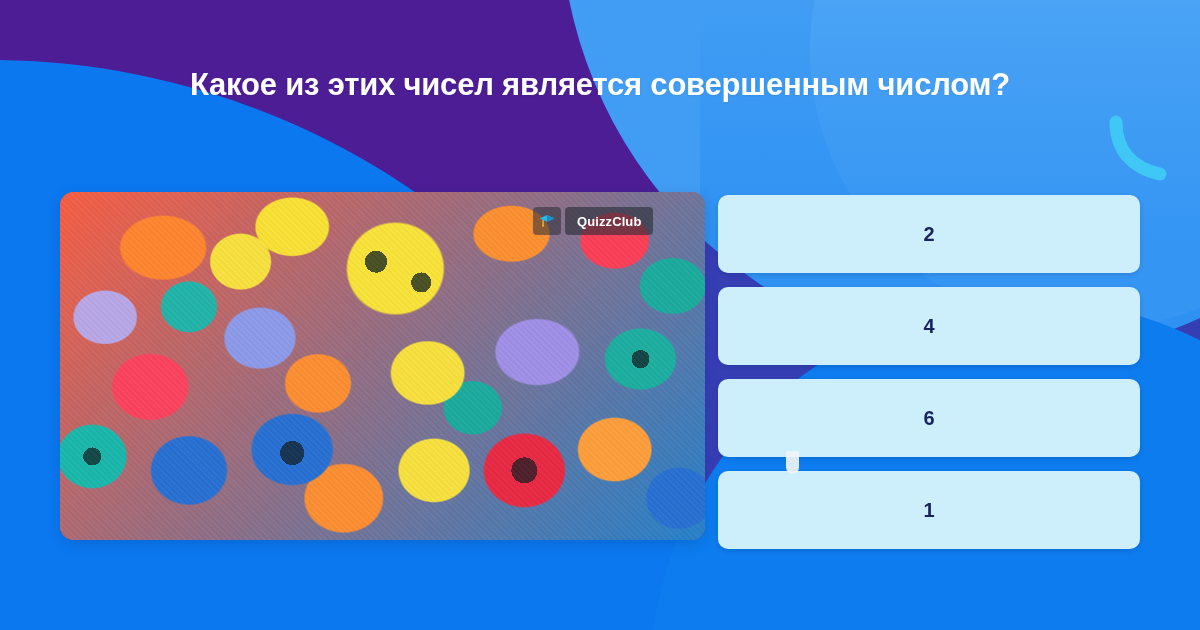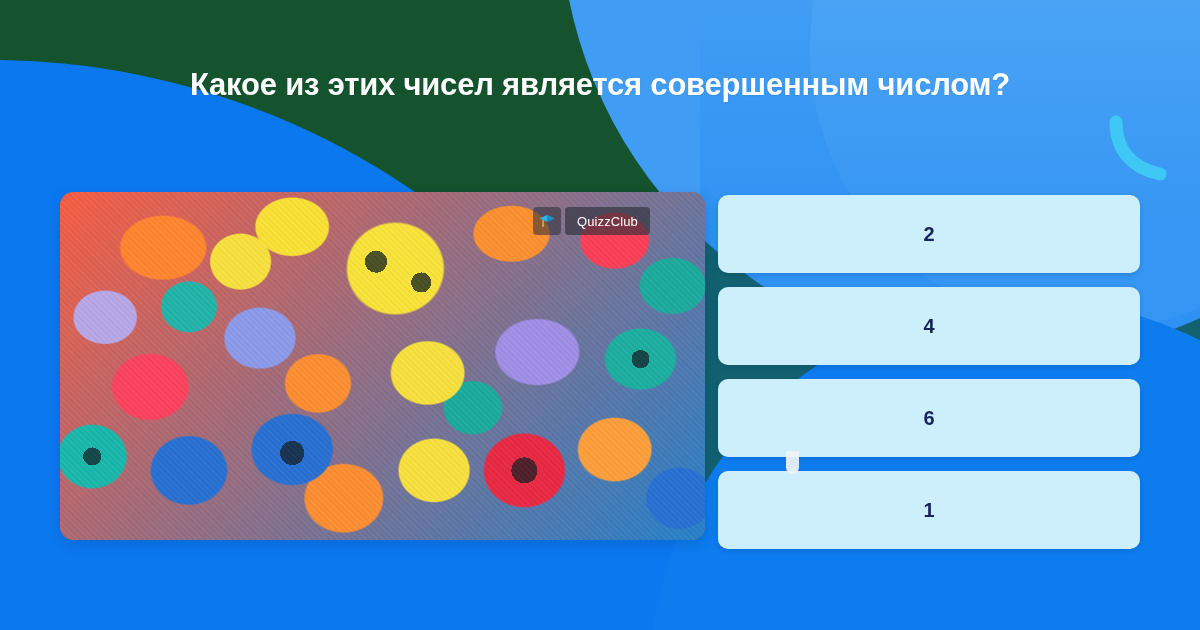--- a/index.html
+++ b/index.html
@@ -9,21 +9,21 @@
   }
   body {
     font-family: "Liberation Sans", "DejaVu Sans", sans-serif;
   }
 
   #stage {
     position: relative;
     width: 1200px;
     height: 630px;
     overflow: hidden;
-    background: #14532d;
+    background: #4c1d95;
   }
 
   
   .bg-layer {
     position: absolute;
     inset: 0;
     overflow: hidden;
   }
   .shape {
     position: absolute;
@@ -182,21 +182,21 @@
     align-items: center;
     justify-content: center;
   }
   .wm-label {
     height: 28px;
     padding: 0 12px;
     border-radius: 4px;
     background: rgba(40,45,55,0.62);
     color: #ffffff;
     font-size: 13px;
-    font-weight: normal;
+    font-weight: bold;
     display: flex;
     align-items: center;
     letter-spacing: 0.1px;
   }
 
   
   .answers {
     position: absolute;
     left: 718px;
     top: 195px;

